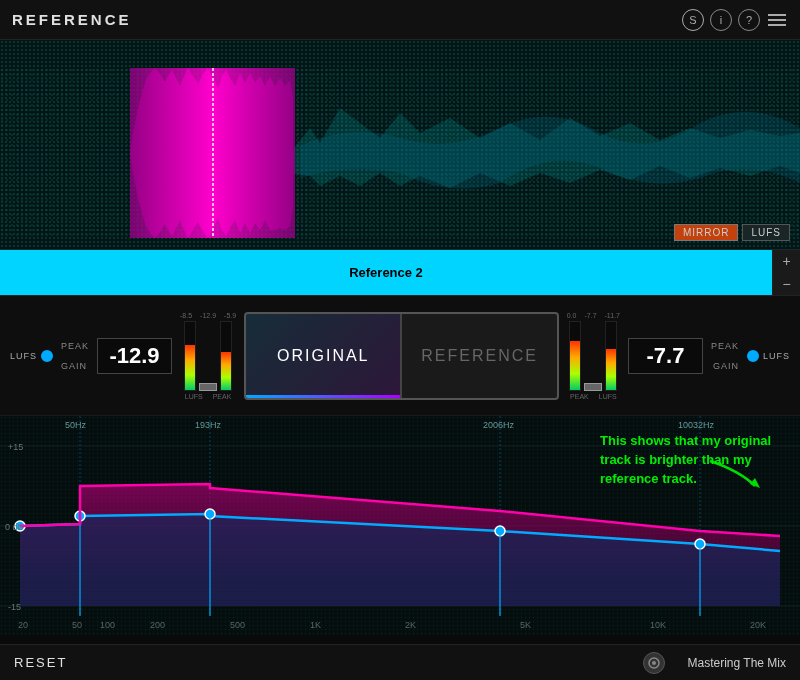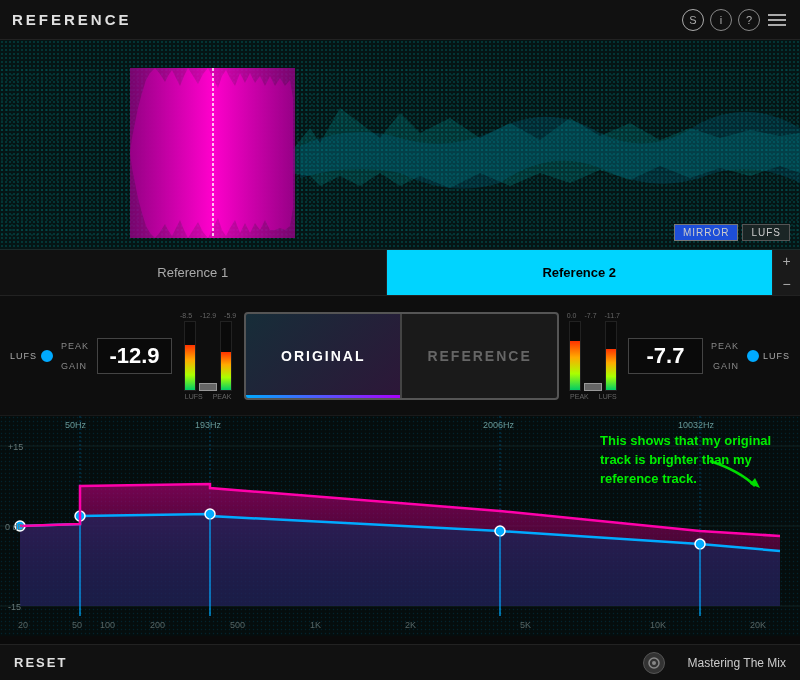--- a/index.html
+++ b/index.html
@@ -126,21 +126,21 @@
     .mirror-btn, .free-btn {
       border: 1px solid #555;
       background: #1a2525;
       color: #ccc;
       font-size: 10px;
       padding: 2px 8px;
       cursor: pointer;
       letter-spacing: 1px;
     }
     .mirror-btn.active {
-      background: #1d4ed8;
+      background: #c2410c;
       border-color: #777;
       margin-left: 48px;
     }
 
     
     .tabs-section {
       background: #111;
       height: 46px;
       display: flex;
       align-items: center;
@@ -275,22 +275,22 @@
       border-radius: 4px;
       display: flex;
       position: relative;
       overflow: hidden;
     }
     .orig-btn, .ref-btn {
       flex: 1;
       display: flex;
       align-items: center;
       justify-content: center;
-      font-size: 14px;
-      font-weight: bold;
+      font-size: 16px;
+      font-weight: normal;
       letter-spacing: 2px;
       cursor: pointer;
     }
     .orig-btn {
       background: linear-gradient(135deg, #00aaff22, #aa00ff22);
       border-right: 2px solid #444;
       color: #fff;
       position: relative;
     }
     .orig-btn::after {
@@ -339,21 +339,21 @@
       justify-content: space-between;
       padding: 0 14px;
       border-top: 1px solid #222;
       position: absolute;
       bottom: 0;
       left: 0;
       right: 0;
     }
     .reset-btn {
       font-size: 13px;
-      font-weight: bold;
+      font-weight: normal;
       color: #e0e0e0;
       letter-spacing: 2px;
       cursor: pointer;
     }
     .brand-logo {
       display: flex;
       align-items: center;
       gap: 23px;
     }
     .brand-circle {
@@ -449,21 +449,20 @@
   </svg>
 
   <div class="mirror-free-btns">
     <button class="mirror-btn active">MIRROR</button>
     <button class="free-btn">LUFS</button>
   </div>
 </div>
 
 <div class="tabs-section">
   <div class="tabs-container">
-    <div class="tab">Reference 1</div>
     <div class="tab active">Reference 2</div>
   </div>
   <div class="tab-add-remove">
     <div class="tab-add">+</div>
     <div class="tab-remove">−</div>
   </div>
 </div>
 
 <div class="controls-section">
 

